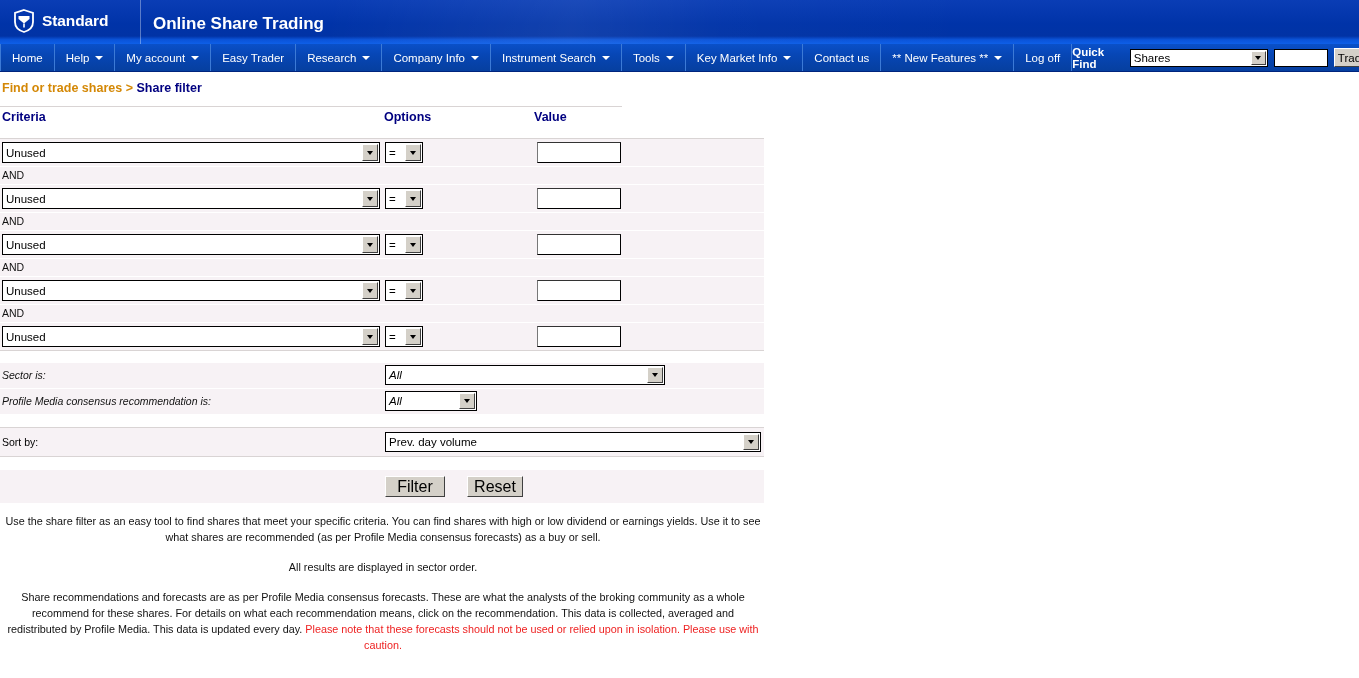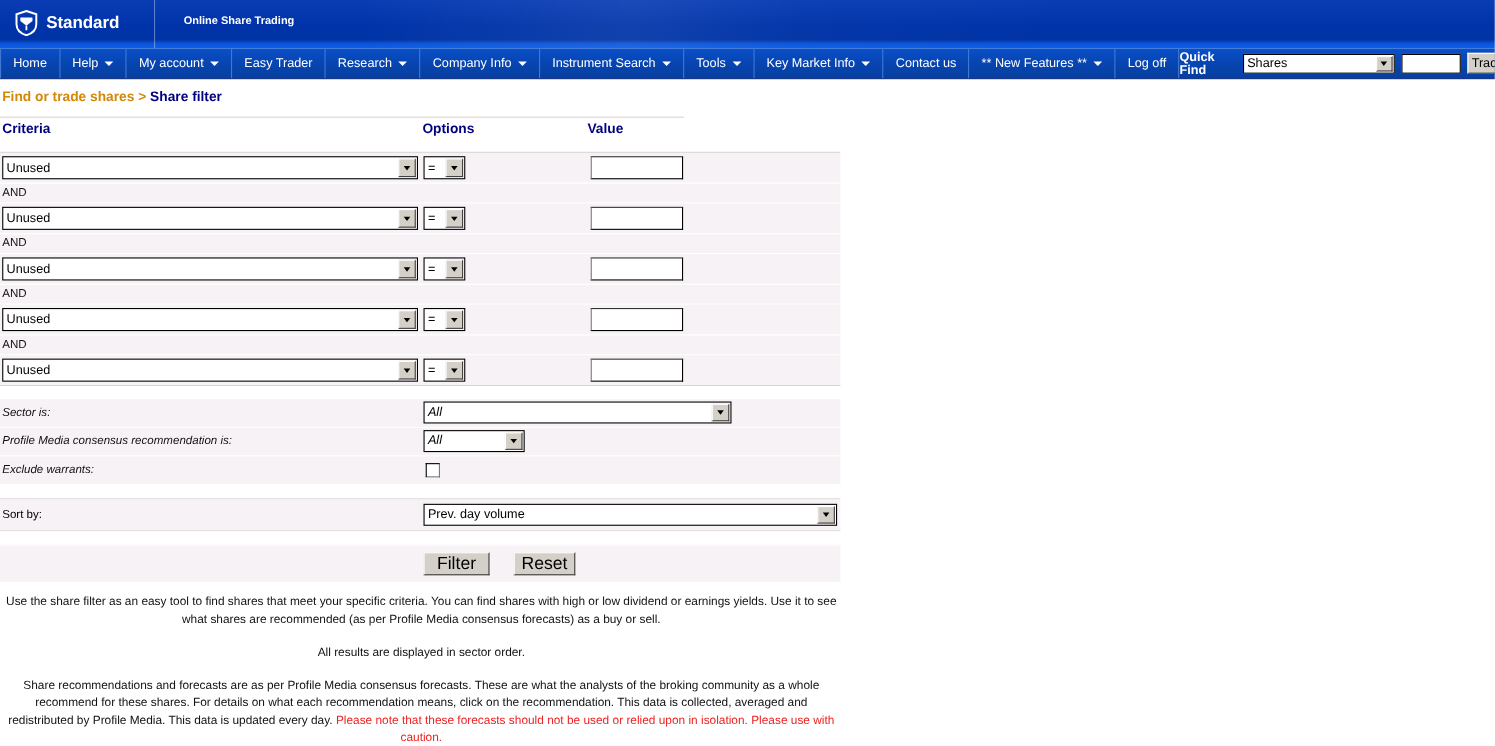--- a/index.html
+++ b/index.html
@@ -51,23 +51,23 @@
     letter-spacing: -0.1px;
     line-height: 1;
   }
   .brand-divider {
     position: absolute;
     left: 140px; top: 0; width: 1px; height: 44px;
     background: rgba(255,255,255,0.35);
   }
   .brand-sub {
     position: absolute;
-    left: 167px; top: 14px;
+    left: 153px; top: 14px;
     color: #ffffff;
-    font-size: 10px;
+    font-size: 17px;
     font-weight: bold;
   }
 
   
   .navbar {
     position: relative;
     height: 27px;
     background: #0645b0;
     background: linear-gradient(to bottom, #0a50c8 0%, #0746b5 40%, #063f9f 100%);
     border-bottom: 1px solid #00247d;
@@ -565,24 +565,20 @@
     <div class="opt-row">
       <span class="opt-label">Profile Media consensus recommendation is:</span>
       <div class="wsel sel-rec">
         <span>All</span>
         <span class="arrowbtn">
             <i class="tri-down"></i>
           </span>
       </div>
     </div>
 
-    <div class="opt-row">
-      <span class="opt-label">Exclude warrants:</span>
-      <div class="chk"></div>
-    </div>
 
     <div class="gap-row"></div>
     <div class="mid-rule"></div>
 
     <div class="sort-row">
       <span class="sort-label">Sort by:</span>
       <div class="wsel sel-sort">
         <span>Prev. day volume</span>
         <span class="arrowbtn">
             <i class="tri-down"></i>

